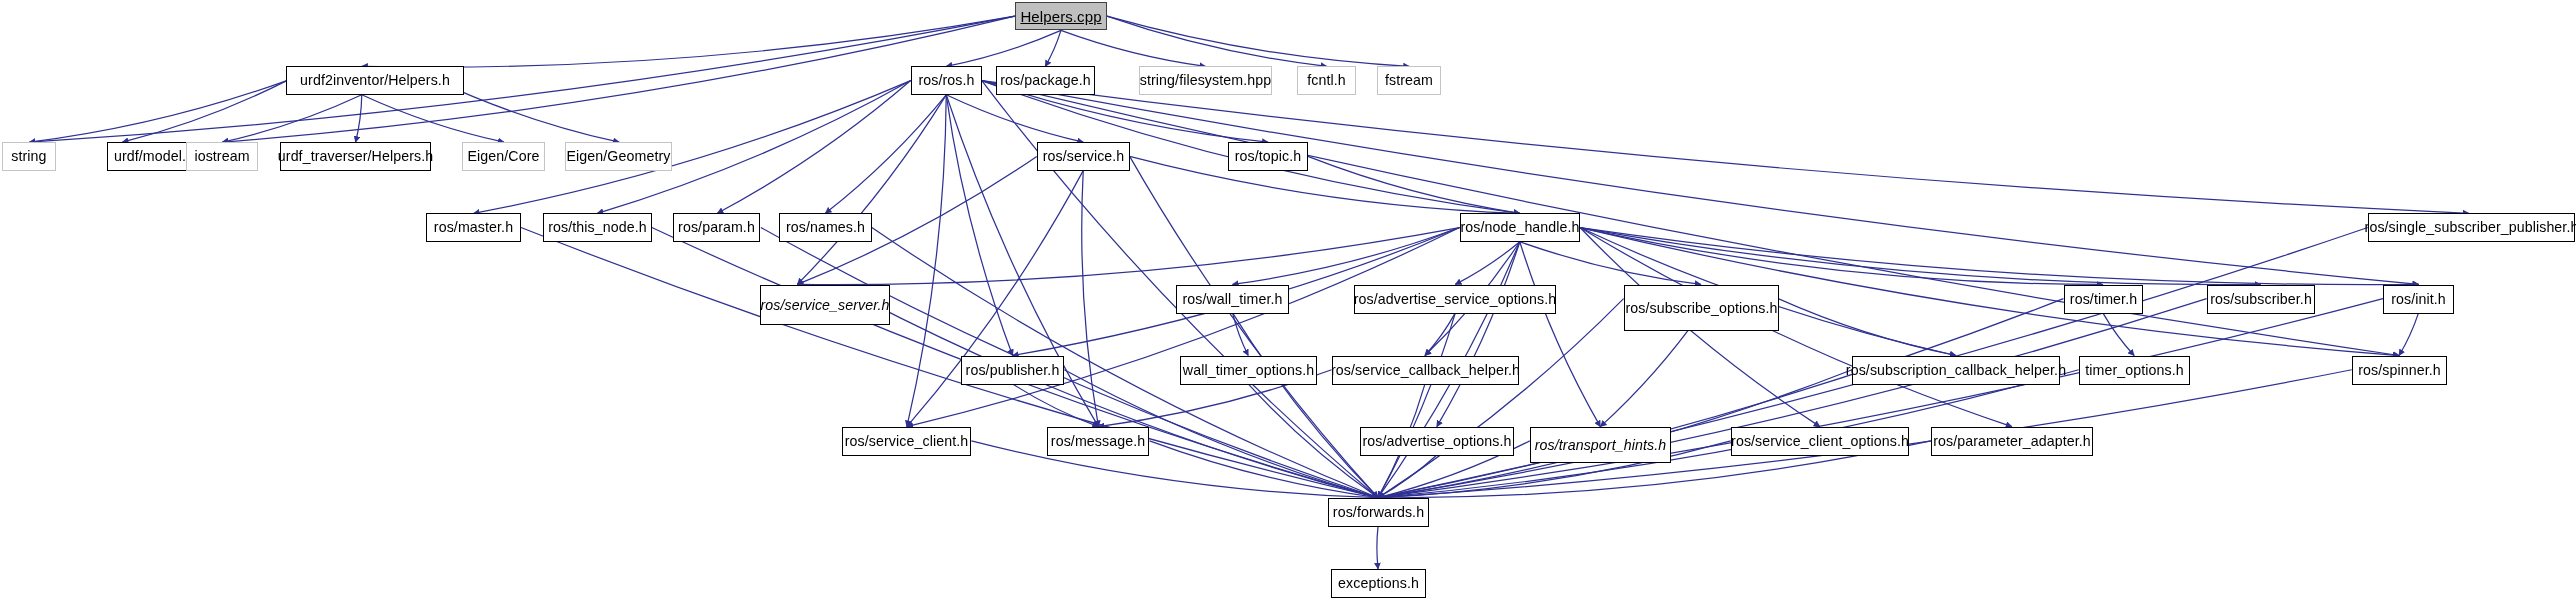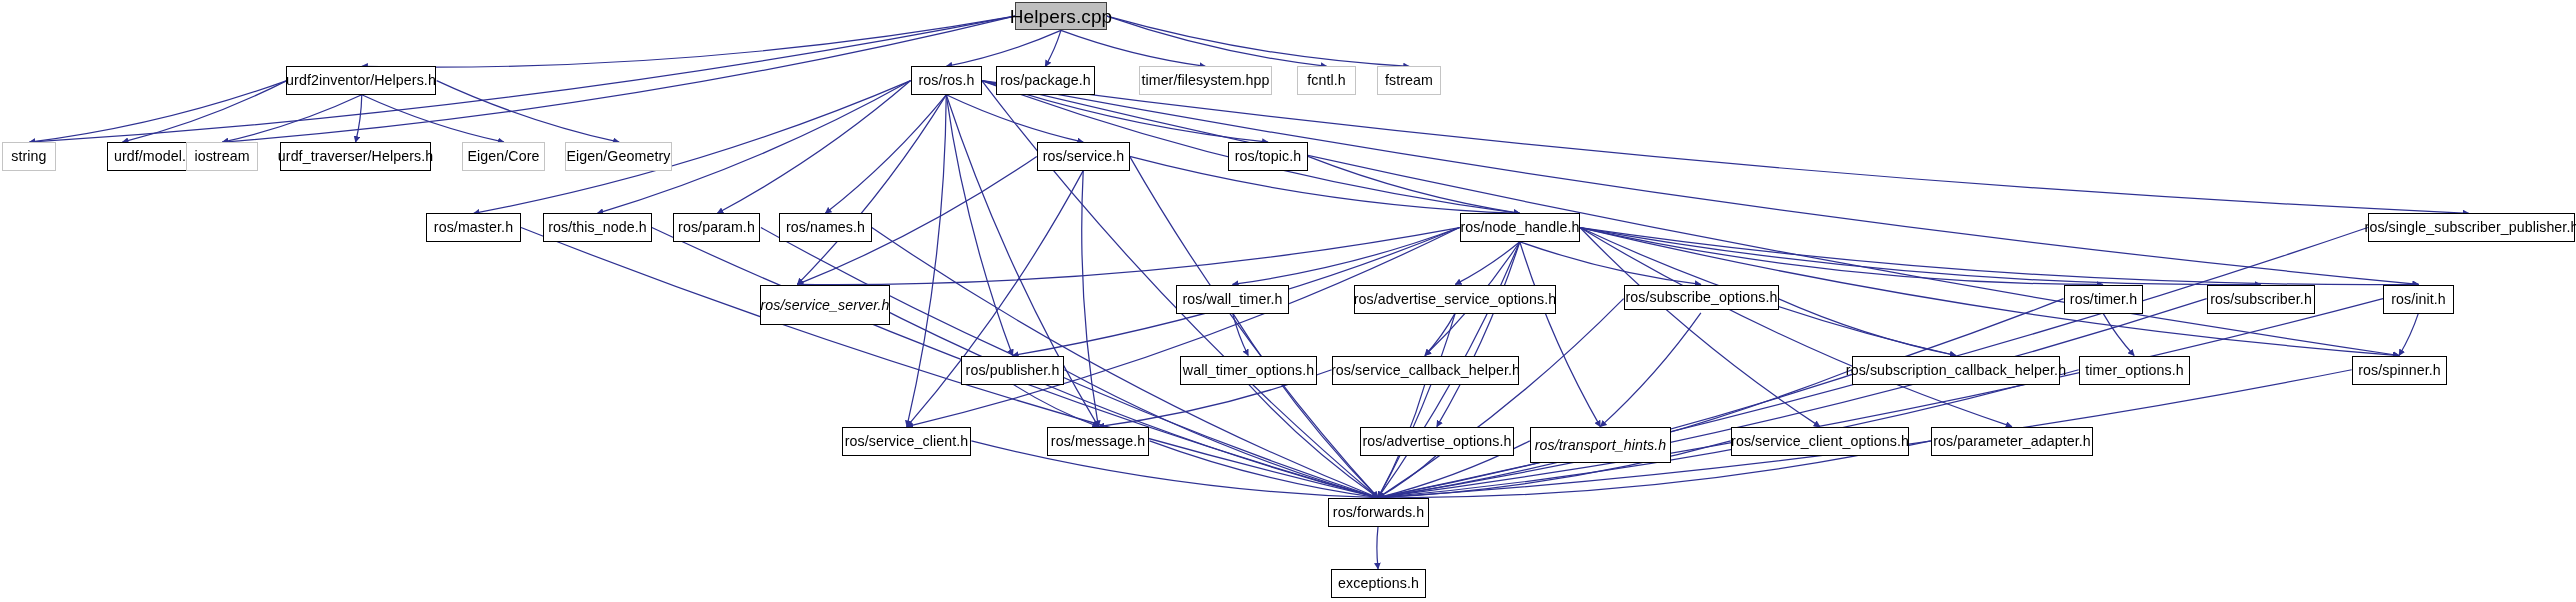--- a/index.html
+++ b/index.html
@@ -41,21 +41,22 @@
     cursor: default;
   }
   
   .node.hdr {
     border: 1.9px solid #000000;
   }
   
   .node.root {
     background: #bfbfbf;
     border: 1.9px solid #404040;
-    font-size: 19px;
+    font-size: 15px;
+    text-decoration: underline;
   }
   
   .node.sys {
     border: 0.9px solid #c4c4c4;
   }
 </style>
 </head>
 <body>
 
 <div id="graph-root">
@@ -148,44 +149,44 @@
         <path d="M 1515 480 Q 1486.475 505.91 1453 525" fill="none" stroke="#2e3192" stroke-width="1.3" marker-end="url(#arrow)"></path>
         <path d="M 1613 465 Q 1536.3 503.8 1453 525" fill="none" stroke="#2e3192" stroke-width="1.3" marker-end="url(#arrow)"></path>
         <path d="M 1825 465 Q 1642.3 515.46 1453 525" fill="none" stroke="#2e3192" stroke-width="1.3" marker-end="url(#arrow)"></path>
         <path d="M 2036 465 Q 1747.8 527.065 1453 525" fill="none" stroke="#2e3192" stroke-width="1.3" marker-end="url(#arrow)"></path>
         <path d="M 2497 240 Q 1983.9539667255547 415.29979389992656 1453 525" fill="none" stroke="#2e3192" stroke-width="1.3" marker-end="url(#arrow)"></path>
         <path d="M 1453 555 Q 1450.525 577.5 1453 600" fill="none" stroke="#2e3192" stroke-width="1.3" marker-end="url(#arrow)"></path>
       </g>
   </svg>
   <div id="nodes-layer">
       <div class="node root" style="left: 1015px; top: 1.9px; width: 92px; height: 28.5px;">Helpers.cpp</div>
-      <div class="node hdr" style="left: 286px; top: 66px; width: 150px; height: 28.5px;">urdf2inventor/Helpers.h</div>
+      <div class="node hdr" style="left: 286px; top: 66px; width: 178px; height: 28.5px;">urdf2inventor/Helpers.h</div>
       <div class="node hdr" style="left: 911px; top: 66px; width: 71px; height: 28.5px;">ros/ros.h</div>
       <div class="node hdr" style="left: 996px; top: 66px; width: 99px; height: 28.5px;">ros/package.h</div>
-      <div class="node sys" style="left: 1139px; top: 66px; width: 133px; height: 28.5px;">timer/filesystem.hpp</div>
+      <div class="node sys" style="left: 1139px; top: 66px; width: 133px; height: 28.5px;">string/filesystem.hpp</div>
       <div class="node sys" style="left: 1297px; top: 66px; width: 59px; height: 28.5px;">fcntl.h</div>
       <div class="node sys" style="left: 1377px; top: 66px; width: 64px; height: 28.5px;">fstream</div>
       <div class="node sys" style="left: 1.9px; top: 142px; width: 54px; height: 28.5px;">string</div>
       <div class="node hdr" style="left: 75px; top: 142px; width: 94px; height: 28.5px; margin-left: 32px;">urdf/model.h</div>
       <div class="node sys" style="left: 186px; top: 142px; width: 72px; height: 28.5px;">iostream</div>
       <div class="node hdr" style="left: 280px; top: 142px; width: 151px; height: 28.5px;">urdf_traverser/Helpers.h</div>
       <div class="node sys" style="left: 462px; top: 142px; width: 83px; height: 28.5px;">Eigen/Core</div>
       <div class="node sys" style="left: 565px; top: 142px; width: 107px; height: 28.5px;">Eigen/Geometry</div>
       <div class="node hdr" style="left: 1037px; top: 142px; width: 93px; height: 28.5px;">ros/service.h</div>
       <div class="node hdr" style="left: 1228px; top: 142px; width: 80px; height: 28.5px;">ros/topic.h</div>
       <div class="node hdr" style="left: 426px; top: 213px; width: 95px; height: 28.5px;">ros/master.h</div>
       <div class="node hdr" style="left: 543px; top: 213px; width: 109px; height: 28.5px;">ros/this_node.h</div>
       <div class="node hdr" style="left: 673px; top: 213px; width: 87px; height: 28.5px;">ros/param.h</div>
       <div class="node hdr" style="left: 779px; top: 213px; width: 93px; height: 28.5px;">ros/names.h</div>
       <div class="node hdr" style="left: 1460px; top: 213px; width: 120px; height: 28.5px;">ros/node_handle.h</div>
       <div class="node hdr" style="left: 2368px; top: 213px; width: 207px; height: 28.5px;">ros/single_subscriber_publisher.h</div>
       <div class="node hdr" style="left: 760px; top: 285px; width: 130px; height: 40px; font-style: italic;">ros/service_server.h</div>
       <div class="node hdr" style="left: 1176px; top: 285px; width: 113px; height: 28.5px;">ros/wall_timer.h</div>
       <div class="node hdr" style="left: 1354px; top: 285px; width: 202px; height: 28.5px;">ros/advertise_service_options.h</div>
-      <div class="node hdr" style="left: 1624px; top: 285px; width: 155px; height: 25px;">ros/subscribe_options.h</div>
+      <div class="node hdr" style="left: 1624px; top: 285px; width: 155px; height: 46px;">ros/subscribe_options.h</div>
       <div class="node hdr" style="left: 2064px; top: 285px; width: 79px; height: 28.5px;">ros/timer.h</div>
       <div class="node hdr" style="left: 2207px; top: 285px; width: 108px; height: 28.5px;">ros/subscriber.h</div>
       <div class="node hdr" style="left: 2383px; top: 285px; width: 71px; height: 28.5px;">ros/init.h</div>
       <div class="node hdr" style="left: 961px; top: 356px; width: 103px; height: 28.5px;">ros/publisher.h</div>
       <div class="node hdr" style="left: 1180px; top: 356px; width: 137px; height: 28.5px;">wall_timer_options.h</div>
       <div class="node hdr" style="left: 1332px; top: 356px; width: 187px; height: 28.5px;">ros/service_callback_helper.h</div>
       <div class="node hdr" style="left: 1852px; top: 356px; width: 208px; height: 28.5px;">ros/subscription_callback_helper.h</div>
       <div class="node hdr" style="left: 2079px; top: 356px; width: 111px; height: 28.5px;">timer_options.h</div>
       <div class="node hdr" style="left: 2352px; top: 356px; width: 95px; height: 28.5px;">ros/spinner.h</div>
       <div class="node hdr" style="left: 842px; top: 427px; width: 129px; height: 28.5px; text-align: center;">ros/service_client.h</div>

